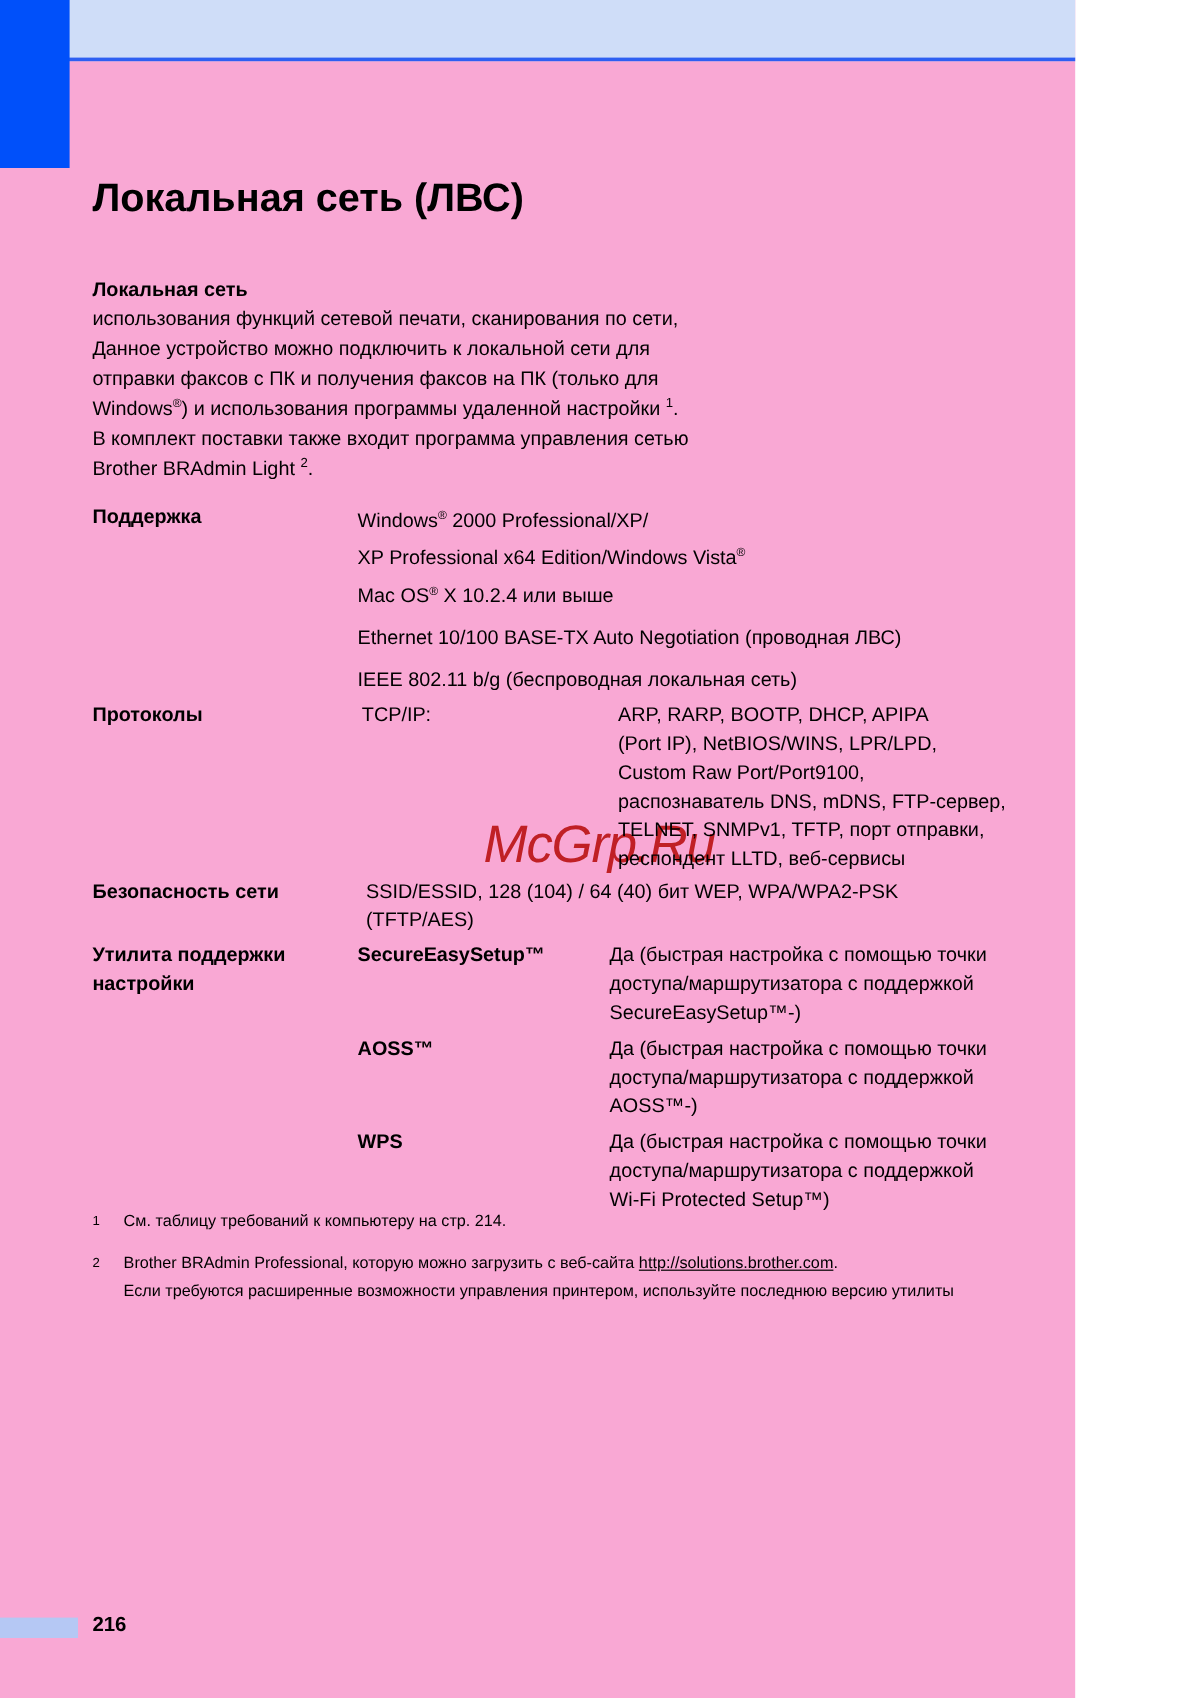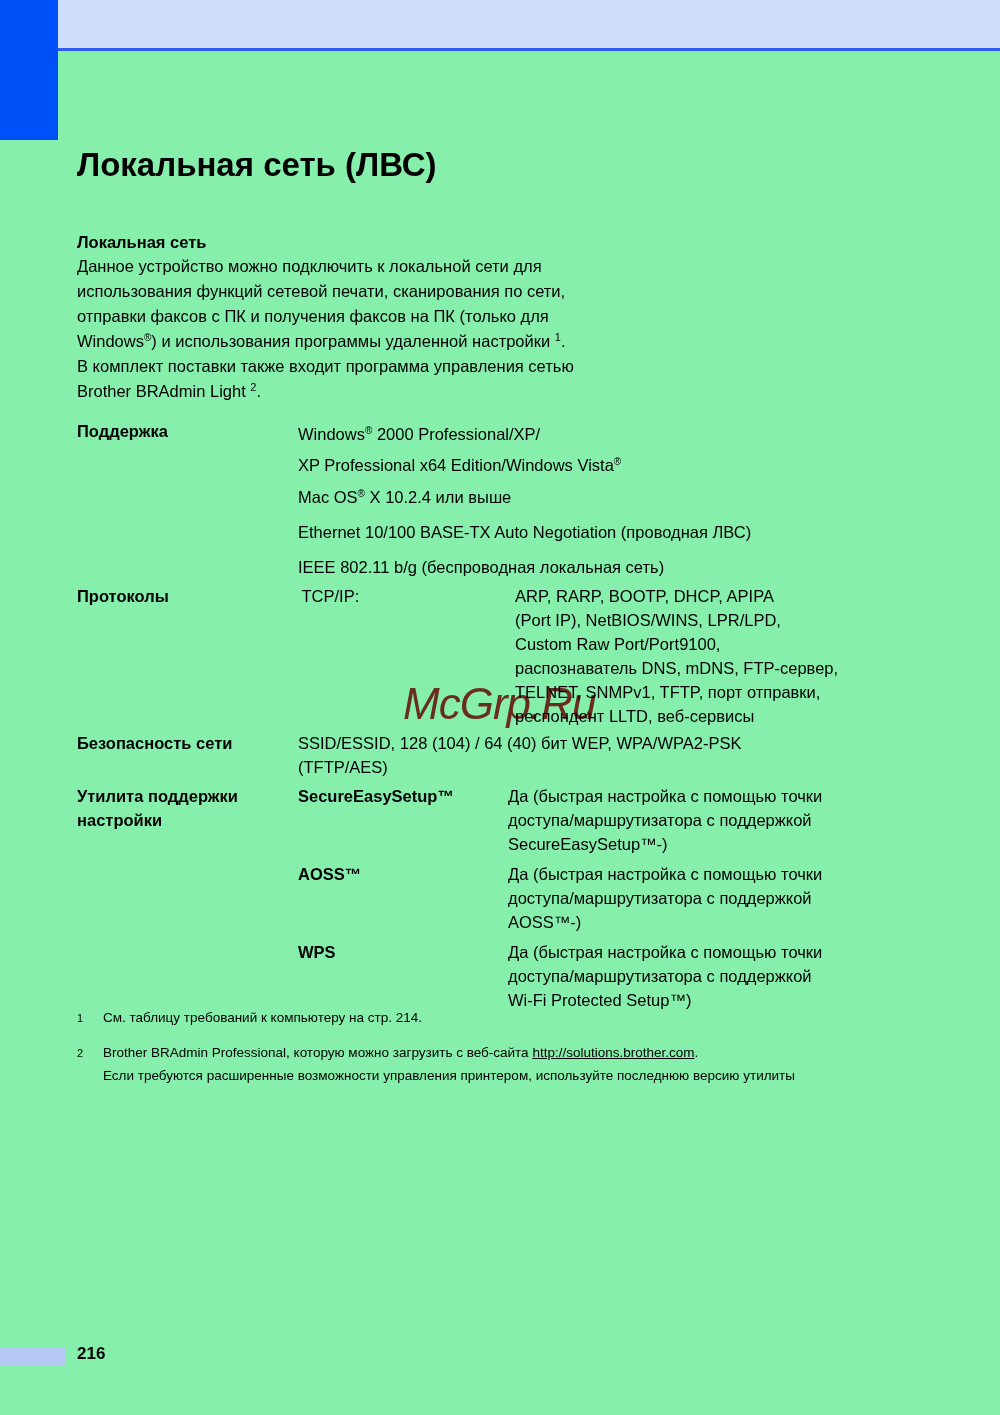--- a/index.html
+++ b/index.html
@@ -6,22 +6,22 @@
     --corner-box:#0050fa;
     --top-band:#cfddf8;
     --top-line:#2e5ff2;
     --footer-bar:#b5c8f4;
     --watermark:#c5302c;
   }
   *{box-sizing:border-box;}
   body{margin:0;background:#ffffff;}
   .page{
     position:relative;
-    width:1000px;height:1415px;
-    background:#86efac;
+    width:896px;height:1415px;
+    background:#f9a8d4;
     font-family:"Liberation Sans", sans-serif;
     color:#000;
     overflow:hidden;
   }
   .top-band{
     position:absolute;left:0;top:0;width:1000px;height:51px;
     background:var(--top-band);
     border-bottom:3px solid var(--top-line);
   }
   .corner-box{
@@ -42,21 +42,21 @@
   .c3{width:402px;}
   .cwide{width:612px;}
   .ln{line-height:24px;white-space:nowrap;}
   .row-lan .ln{line-height:25px;}
   .row-lan{margin-bottom:15px;flex-direction:column;}
   .row-support .ln{line-height:31px;}
   .row-support{margin-bottom:1px;}
   .sp-gap{margin-top:4px;}
   .sp-gap-sm{margin-top:1px;}
   .row-protocols{margin-bottom:3px;justify-content:space-between;}
-  .row-security{margin-bottom:5px;}
+  .row-security{margin-bottom:5px;justify-content:space-between;}
   .trio{display:flex;margin-bottom:6px;}
   .trio .c2{font-weight:bold;}
   sup{line-height:0;}
   .reg{font-size:10px;vertical-align:super;}
   .ref{font-size:11px;vertical-align:super;}
   .footnotes{
     position:absolute;left:77px;top:1006px;width:845px;
     font-size:13.5px;line-height:23px;
   }
   .fn{display:flex;}
@@ -89,22 +89,22 @@
   <div class="top-band"></div>
   <div class="corner-box"></div>
 
   <h1 class="title">Локальная сеть (ЛВС)</h1>
 
   <div class="content">
 
     <div class="row row-lan">
       <div class="c1">Локальная сеть</div>
       <div class="cwide">
+        <div class="ln">использования функций сетевой печати, сканирования по сети,</div>
         <div class="ln">Данное устройство можно подключить к локальной сети для</div>
-        <div class="ln">использования функций сетевой печати, сканирования по сети,</div>
         <div class="ln">отправки факсов с ПК и получения факсов на ПК (только для</div>
         <div class="ln"><span>Windows</span><sup class="reg">®</sup><span>) и использования программы удаленной настройки </span><sup class="ref">1</sup><span>.</span></div>
         <div class="ln">В комплект поставки также входит программа управления сетью</div>
         <div class="ln"><span>Brother BRAdmin Light </span><sup class="ref">2</sup><span>.</span></div>
       </div>
     </div>
 
     <div class="row row-support">
       <div class="c1">Поддержка</div>
       <div class="cwide">

